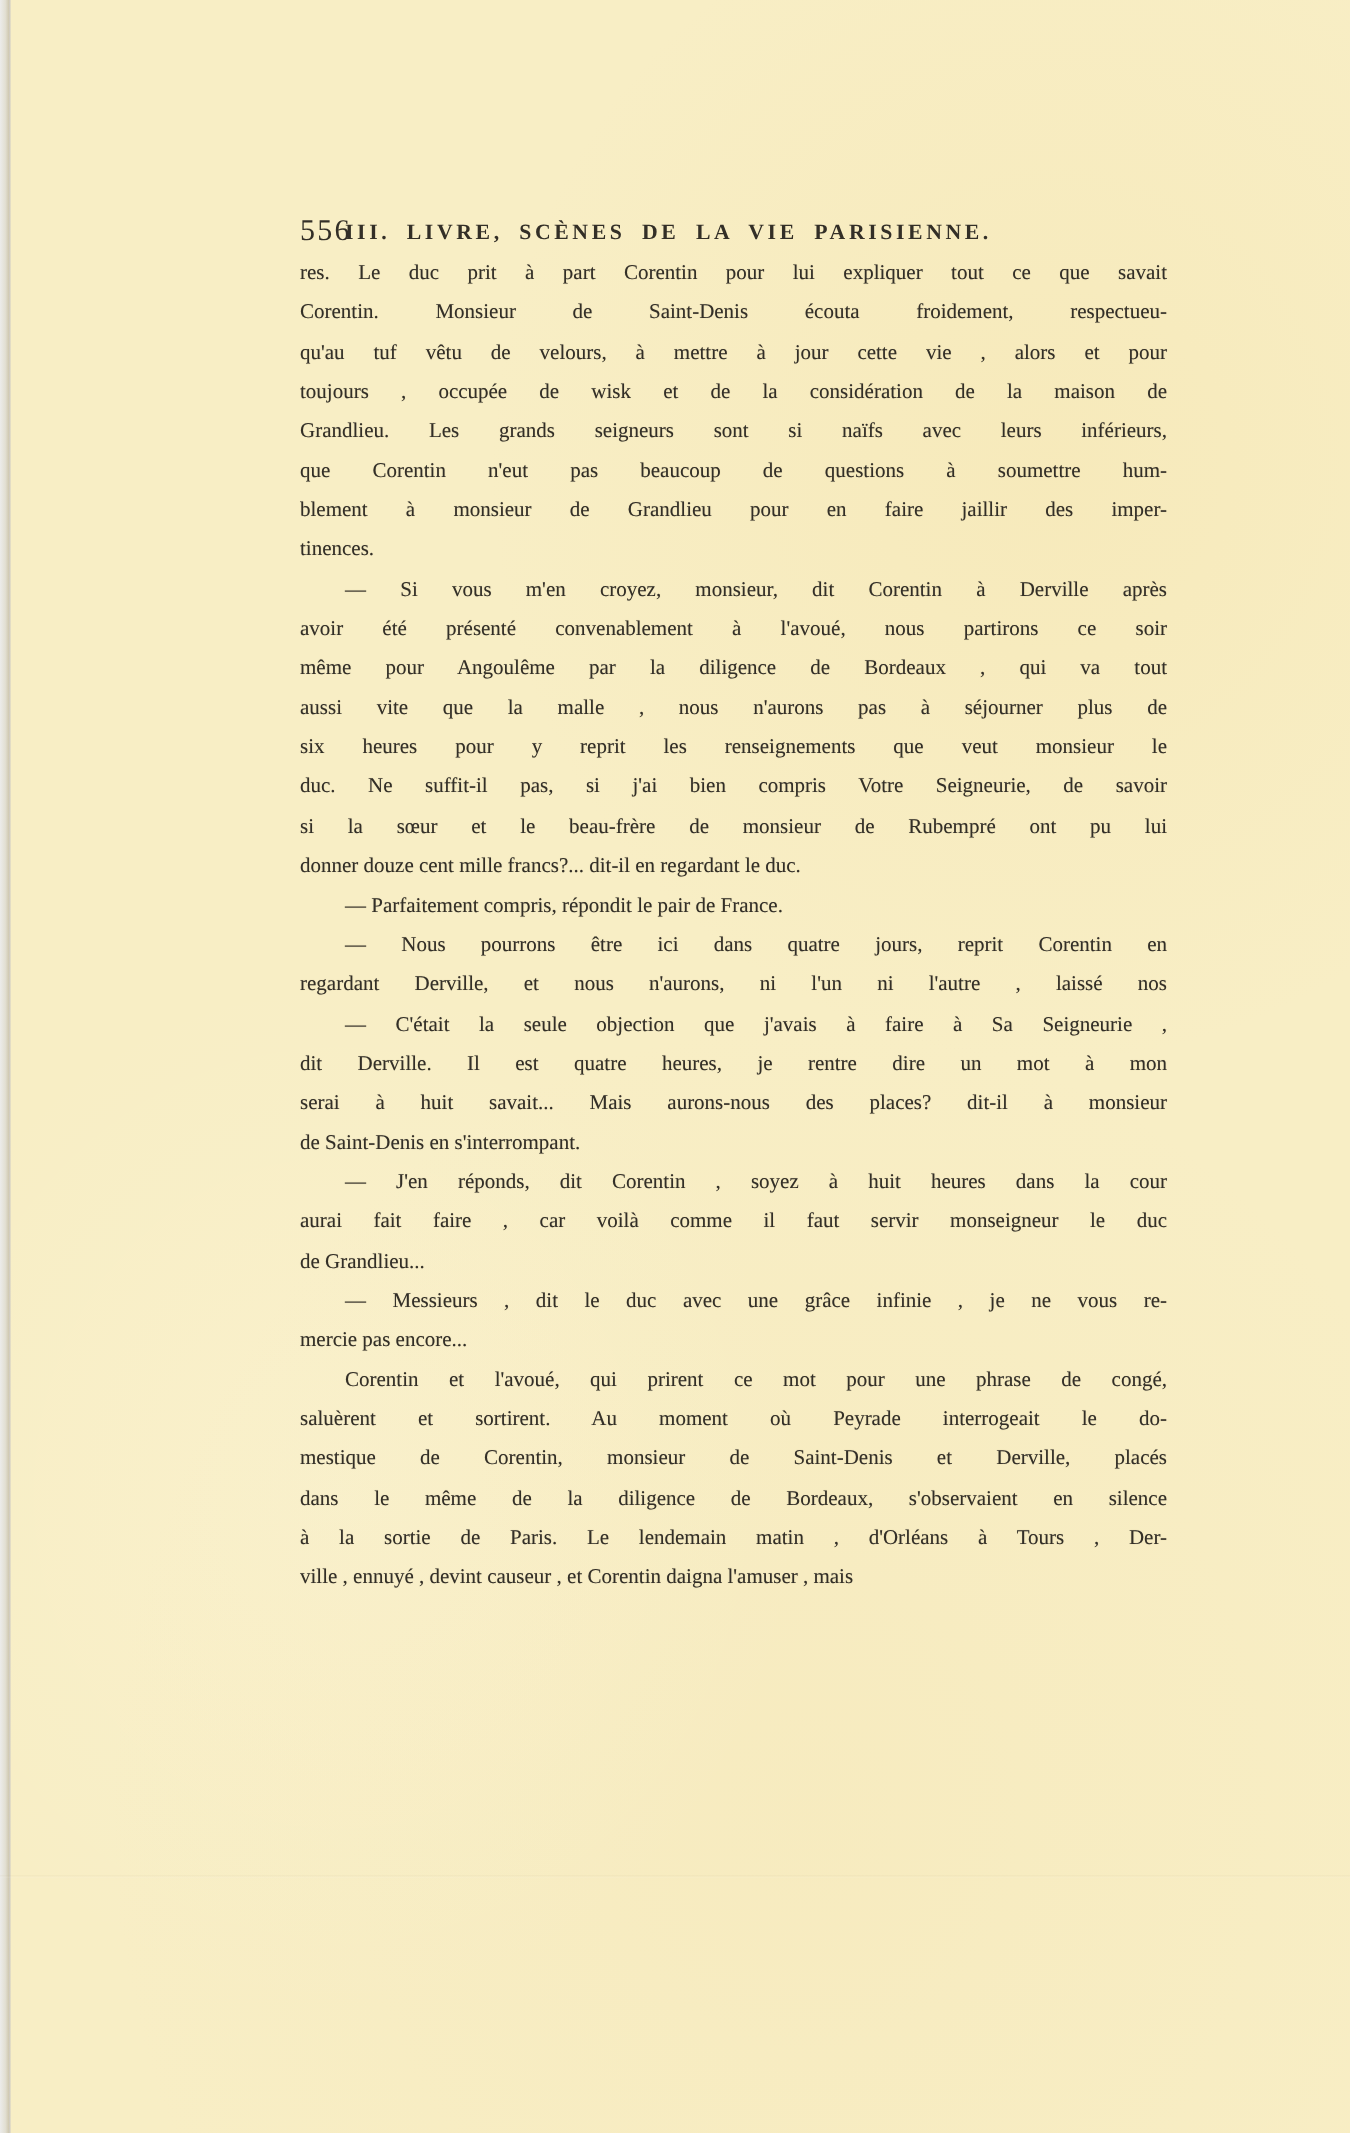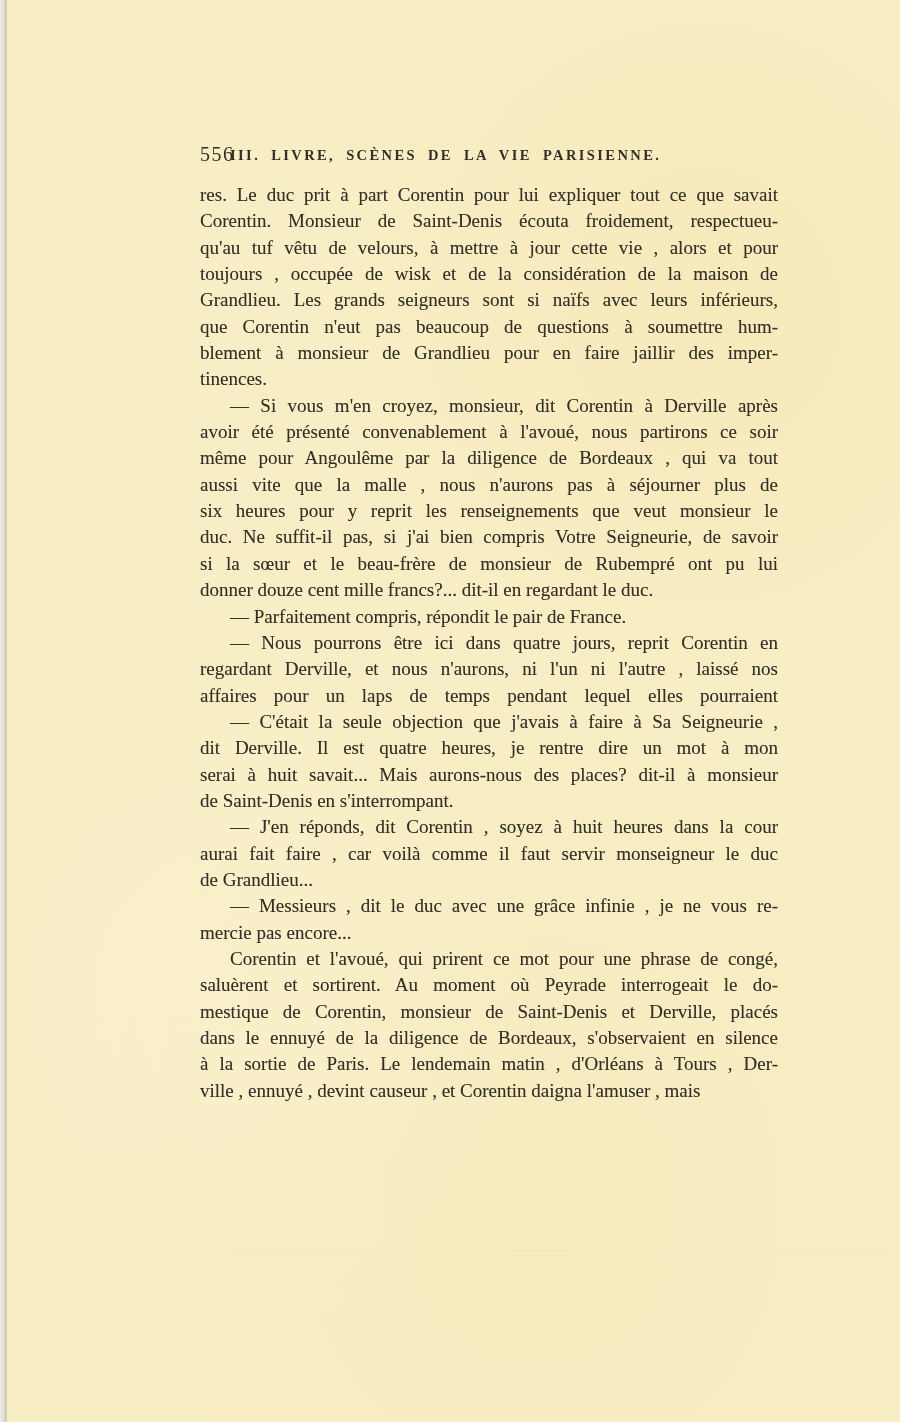--- a/index.html
+++ b/index.html
@@ -56,24 +56,24 @@
     text-align: left;
     font-size: 14.5px;
     font-weight: bold;
     letter-spacing: 2.4px;
     word-spacing: 5px;
     white-space: nowrap;
   }
   .text-block {
     position: absolute;
     left: 200px;
-    top: 182px;
+    top: 170px;
     width: 578px;
     color: #332f27;
-    font-size: 19px;
+    font-size: 14px;
     line-height: 26.35px;
     text-shadow: 0 0 0.5px rgba(51,47,39,0.35);
   }
   .paragraph { margin: 0; }
   .line {
     text-align: justify;
     text-align-last: justify;
   }
   .line.last { text-align-last: left; }
   .line.first-indent { text-indent: 30px; }
@@ -110,39 +110,38 @@
         <div class="line">duc. Ne suffit-il pas, si j'ai bien compris Votre Seigneurie, de savoir</div>
         <div class="line">si la sœur et le beau-frère de monsieur de Rubempré ont pu lui</div>
         <div class="line last">donner douze cent mille francs?... dit-il en regardant le duc.</div>
       </div>
       <div class="paragraph">
         <div class="line last first-indent">— Parfaitement compris, répondit le pair de France.</div>
       </div>
       <div class="paragraph">
         <div class="line first-indent">— Nous pourrons être ici dans quatre jours, reprit Corentin en</div>
         <div class="line">regardant Derville, et nous n'aurons, ni l'un ni l'autre , laissé nos</div>
-        <div class="line">affaires pour un laps de temps pendant lequel elles pourraient</div>
       </div>
       <div class="paragraph">
         <div class="line first-indent">— C'était la seule objection que j'avais à faire à Sa Seigneurie ,</div>
         <div class="line">dit Derville. Il est quatre heures, je rentre dire un mot à mon</div>
         <div class="line">serai à huit savait... Mais aurons-nous des places? dit-il à monsieur</div>
         <div class="line last">de Saint-Denis en s'interrompant.</div>
       </div>
       <div class="paragraph">
         <div class="line first-indent">— J'en réponds, dit Corentin , soyez à huit heures dans la cour</div>
         <div class="line">aurai fait faire , car voilà comme il faut servir monseigneur le duc</div>
         <div class="line last">de Grandlieu...</div>
       </div>
       <div class="paragraph">
         <div class="line first-indent">— Messieurs , dit le duc avec une grâce infinie , je ne vous re-</div>
         <div class="line last">mercie pas encore...</div>
       </div>
       <div class="paragraph">
         <div class="line first-indent">Corentin et l'avoué, qui prirent ce mot pour une phrase de congé,</div>
         <div class="line">saluèrent et sortirent. Au moment où Peyrade interrogeait le do-</div>
         <div class="line">mestique de Corentin, monsieur de Saint-Denis et Derville, placés</div>
-        <div class="line">dans le ennuyé de la diligence de Bordeaux, s'observaient en silence</div>
+        <div class="line">dans le même de la diligence de Bordeaux, s'observaient en silence</div>
         <div class="line">à la sortie de Paris. Le lendemain matin , d'Orléans à Tours , Der-</div>
         <div class="line last">ville , ennuyé , devint causeur , et Corentin daigna l'amuser , mais</div>
       </div>
     </div>
 </div>
 
 </body></html>

